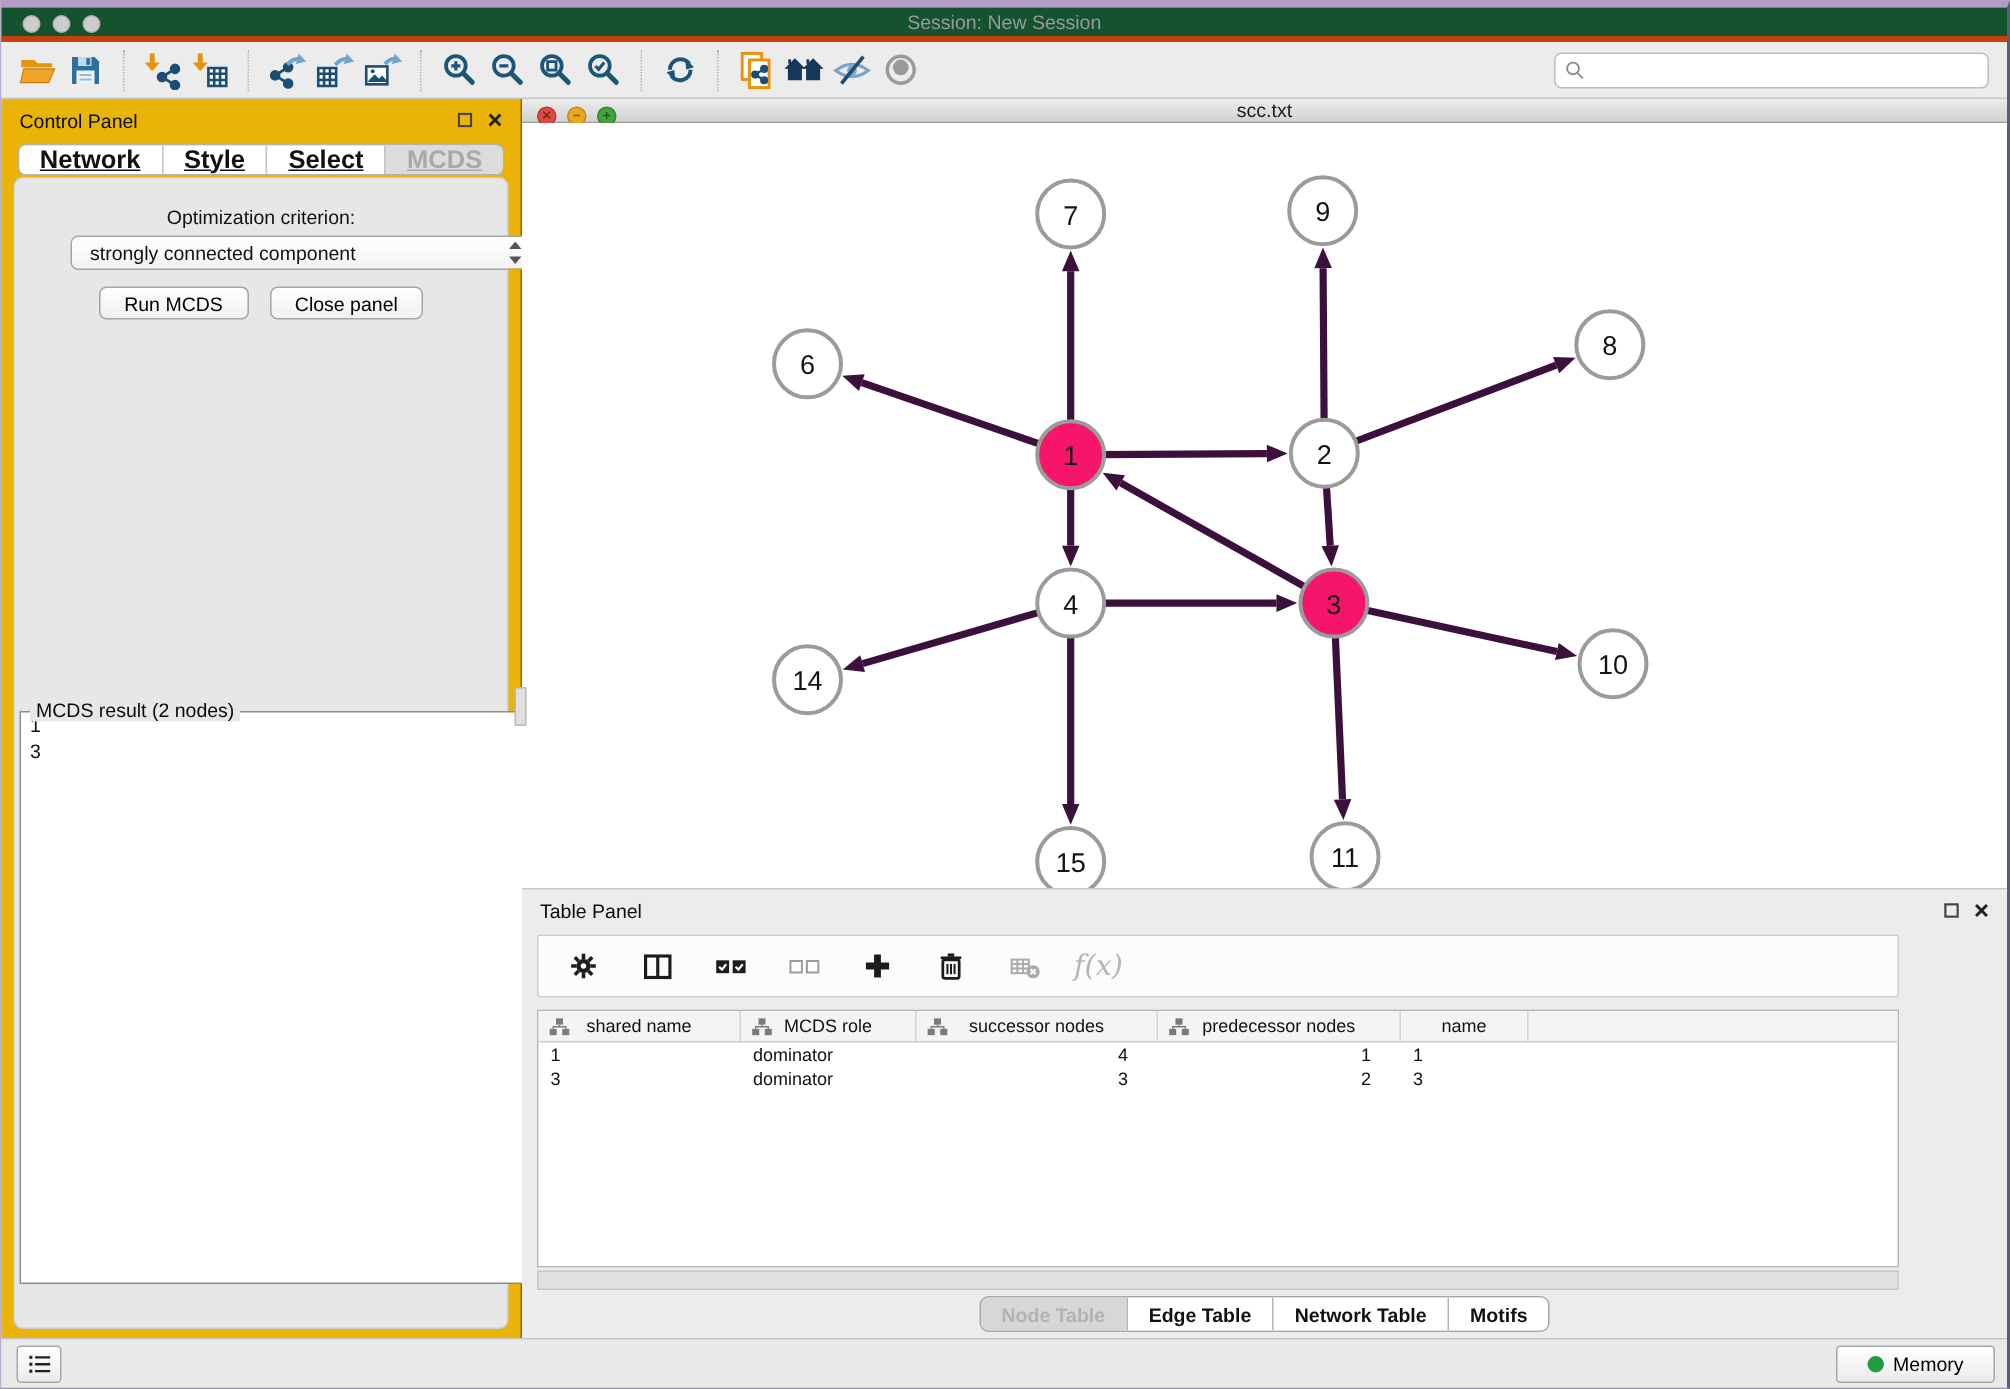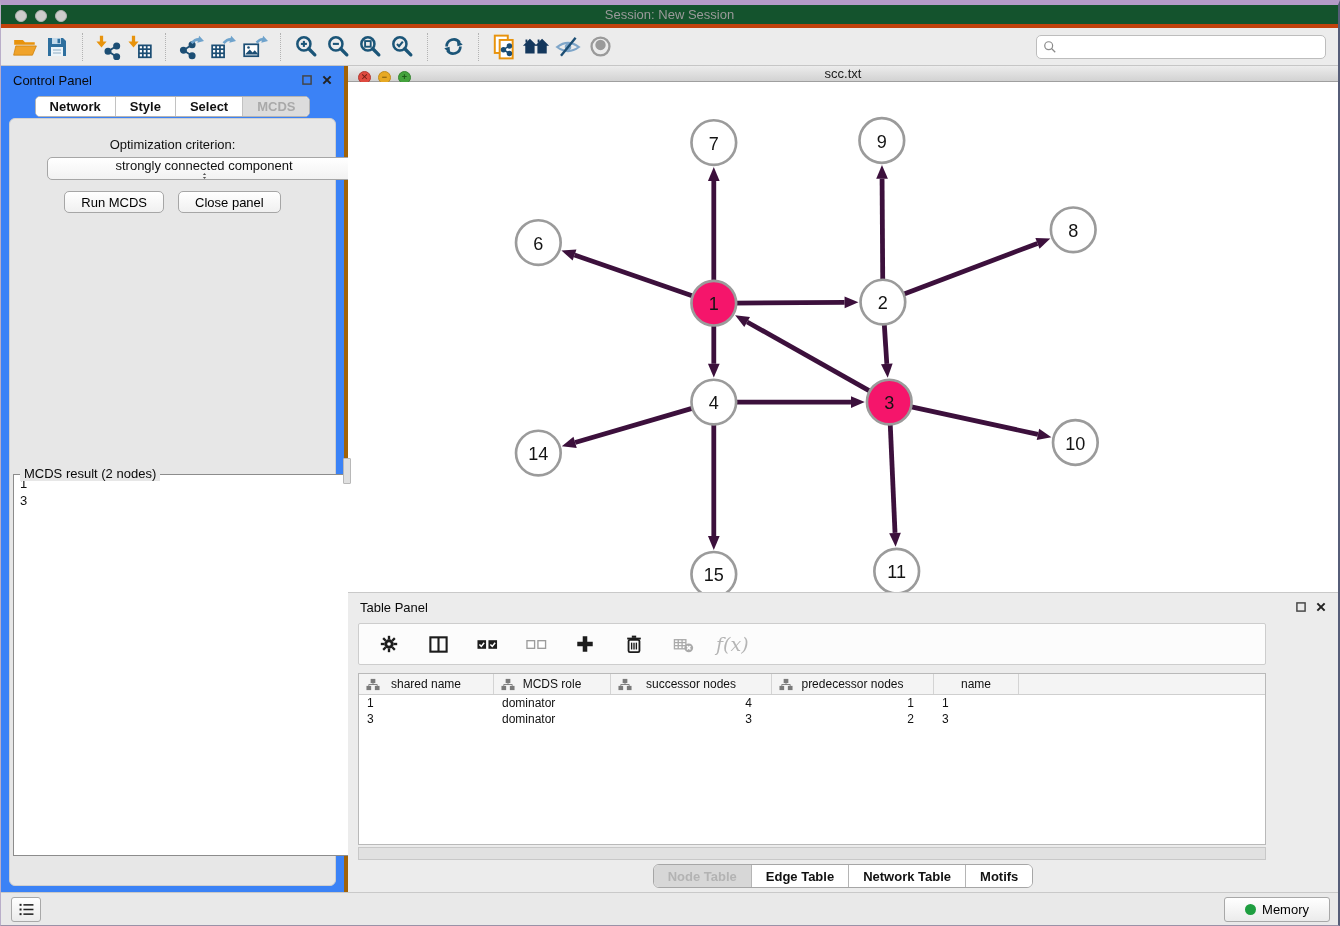--- a/index.html
+++ b/index.html
@@ -25,36 +25,36 @@
           background:transparent; border:none; cursor:default; }
   .tsep { width:1px; height:28px; border-left:1px dotted #b3b3b3; margin:0 9px; }
   .searchbox { position:absolute; right:12px; top:7px; width:290px; height:24px; background:#fff;
                border:1px solid #bdbdbd; border-radius:5px; display:flex; align-items:center; padding:0 6px; }
   .searchbox input { border:none; outline:none; flex:1; font-size:13px; font-family:inherit; background:transparent; }
 
   
   .content { flex:1; position:relative; display:flex; }
 
   
-  .cpanel { width:347px; height:100%; background:#3b82f6; border-right:4px solid #a16207; position:relative; }
+  .cpanel { width:347px; height:100%; background:#eab308; border-right:1px solid #a16207; position:relative; }
   .panel-title-row { height:28px; display:flex; align-items:center; padding:0 12px; }
   .panel-title { font-size:13px; color:#0a0a0a; }
   .panel-controls { margin-left:auto; display:flex; gap:10px; align-items:center; }
   .cp-tabs { position:absolute; top:30px; left:0; right:0; display:flex; justify-content:center; }
   .cp-tabgroup { display:inline-flex; border:1px solid #b4b4b4; border-radius:5px; overflow:hidden;
                  background:#fff; height:21px; }
-  .cp-tab { padding:2px 14px; font-size:13px; font-weight:700; background:#fff; border-left:1px solid #c2c2c2;
-            display:flex; align-items:center; }
+  .cp-tab { padding:2px 14px; font-size:17px; font-weight:700; background:#fff; border-left:1px solid #c2c2c2;
+            display:flex; align-items:center;text-decoration:underline; }
   .cp-tab:first-child { border-left:none; }
   .cp-tab.sel { background:#dcdcdc; color:#a9a9a9; }
   .cp-inner { position:absolute; left:8px; right:8px; top:52px; bottom:6px; background:#e7e7e7;
               border:1px solid #cfcfcf; border-radius:6px; }
   .opt-label { text-align:center; margin-top:18px; font-size:13px; }
   .dropdown { position:absolute; left:37px; top:38px; width:310px; height:23px; background:linear-gradient(#ffffff,#f2f2f2);
-              border:1px solid #a6a6a6; border-radius:5px; display:flex; align-items:center; padding:0 8px 0 12px;flex-direction:column; }
+              border:1px solid #a6a6a6; border-radius:5px; display:flex; align-items:center; padding:0 8px 0 12px; }
   .dropdown .dd-label { flex:1; font-size:13px; }
   .btn-row { position:absolute; top:72px; left:0; right:0; display:flex; justify-content:center; gap:14px; }
   .pbtn { height:22px; padding:0 16px; background:linear-gradient(#ffffff,#f0f0f0); border:1px solid #a6a6a6;
           border-radius:5px; font-size:13px; font-family:inherit; }
   .result-box { position:absolute; left:12px; top:408px; width:372px; height:382px; background:#fff;
                 border:1px solid #8c8c8c; }
   .result-legend { position:absolute; top:-9px; left:6px; background:#e7e7e7; padding:0 4px; font-size:13px; color:#0a0a0a; }
   .result-scroll { position:absolute; right:0; top:0; bottom:0; width:13px; background:#f3f3f3; border-left:1px solid #e2e2e2; }
   .result-item { font-size:13px; padding:1px 0 0 6px; line-height:16px; }
 

